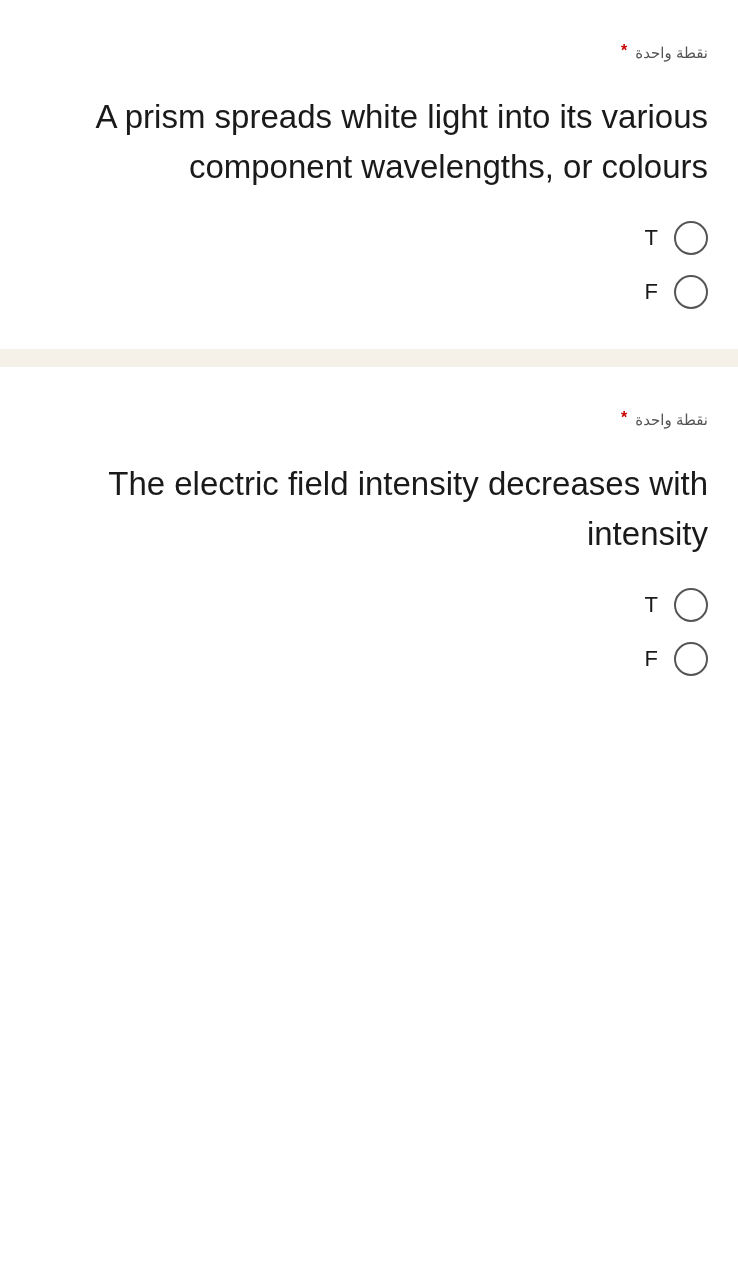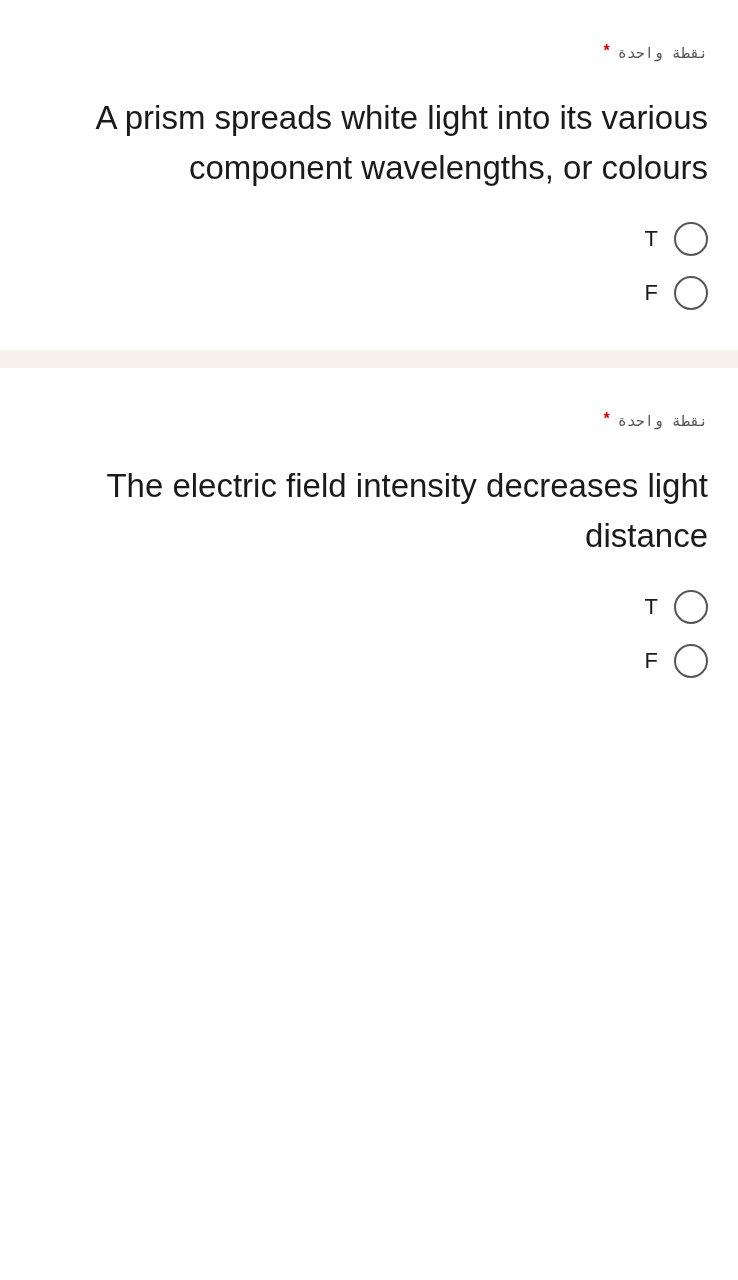--- a/index.html
+++ b/index.html
@@ -29,21 +29,20 @@
       gap: 8px;
       margin-bottom: 30px;
     }
 
     .question-points {
       font-size: 15px;
       color: #555555;
       direction: rtl;
       white-space: nowrap;
       margin-top: 4px;
-      font-family: Liberation Mono, monospace;
     }
 
     .question-required {
       color: #cc0000;
       font-size: 16px;
       font-weight: bold;
       margin-top: 2px;
     }
 
     .question-text {
@@ -117,21 +116,21 @@
   </div>
 </div>
 
 <div class="divider"></div>
 
 <div class="question-block">
   <div class="question-header">
     <span class="question-points">نقطة واحدة</span>
     <span class="question-required">*</span>
   </div>
-  <div class="question-text">The electric field intensity decreases light distance</div>
+  <div class="question-text">The electric field intensity decreases with intensity</div>
   <div class="options-container">
     <div class="option-row">
       <span class="option-label">T</span>
       <div class="radio-circle"></div>
     </div>
     <div class="option-row">
       <span class="option-label">F</span>
       <div class="radio-circle"></div>
     </div>
   </div>

